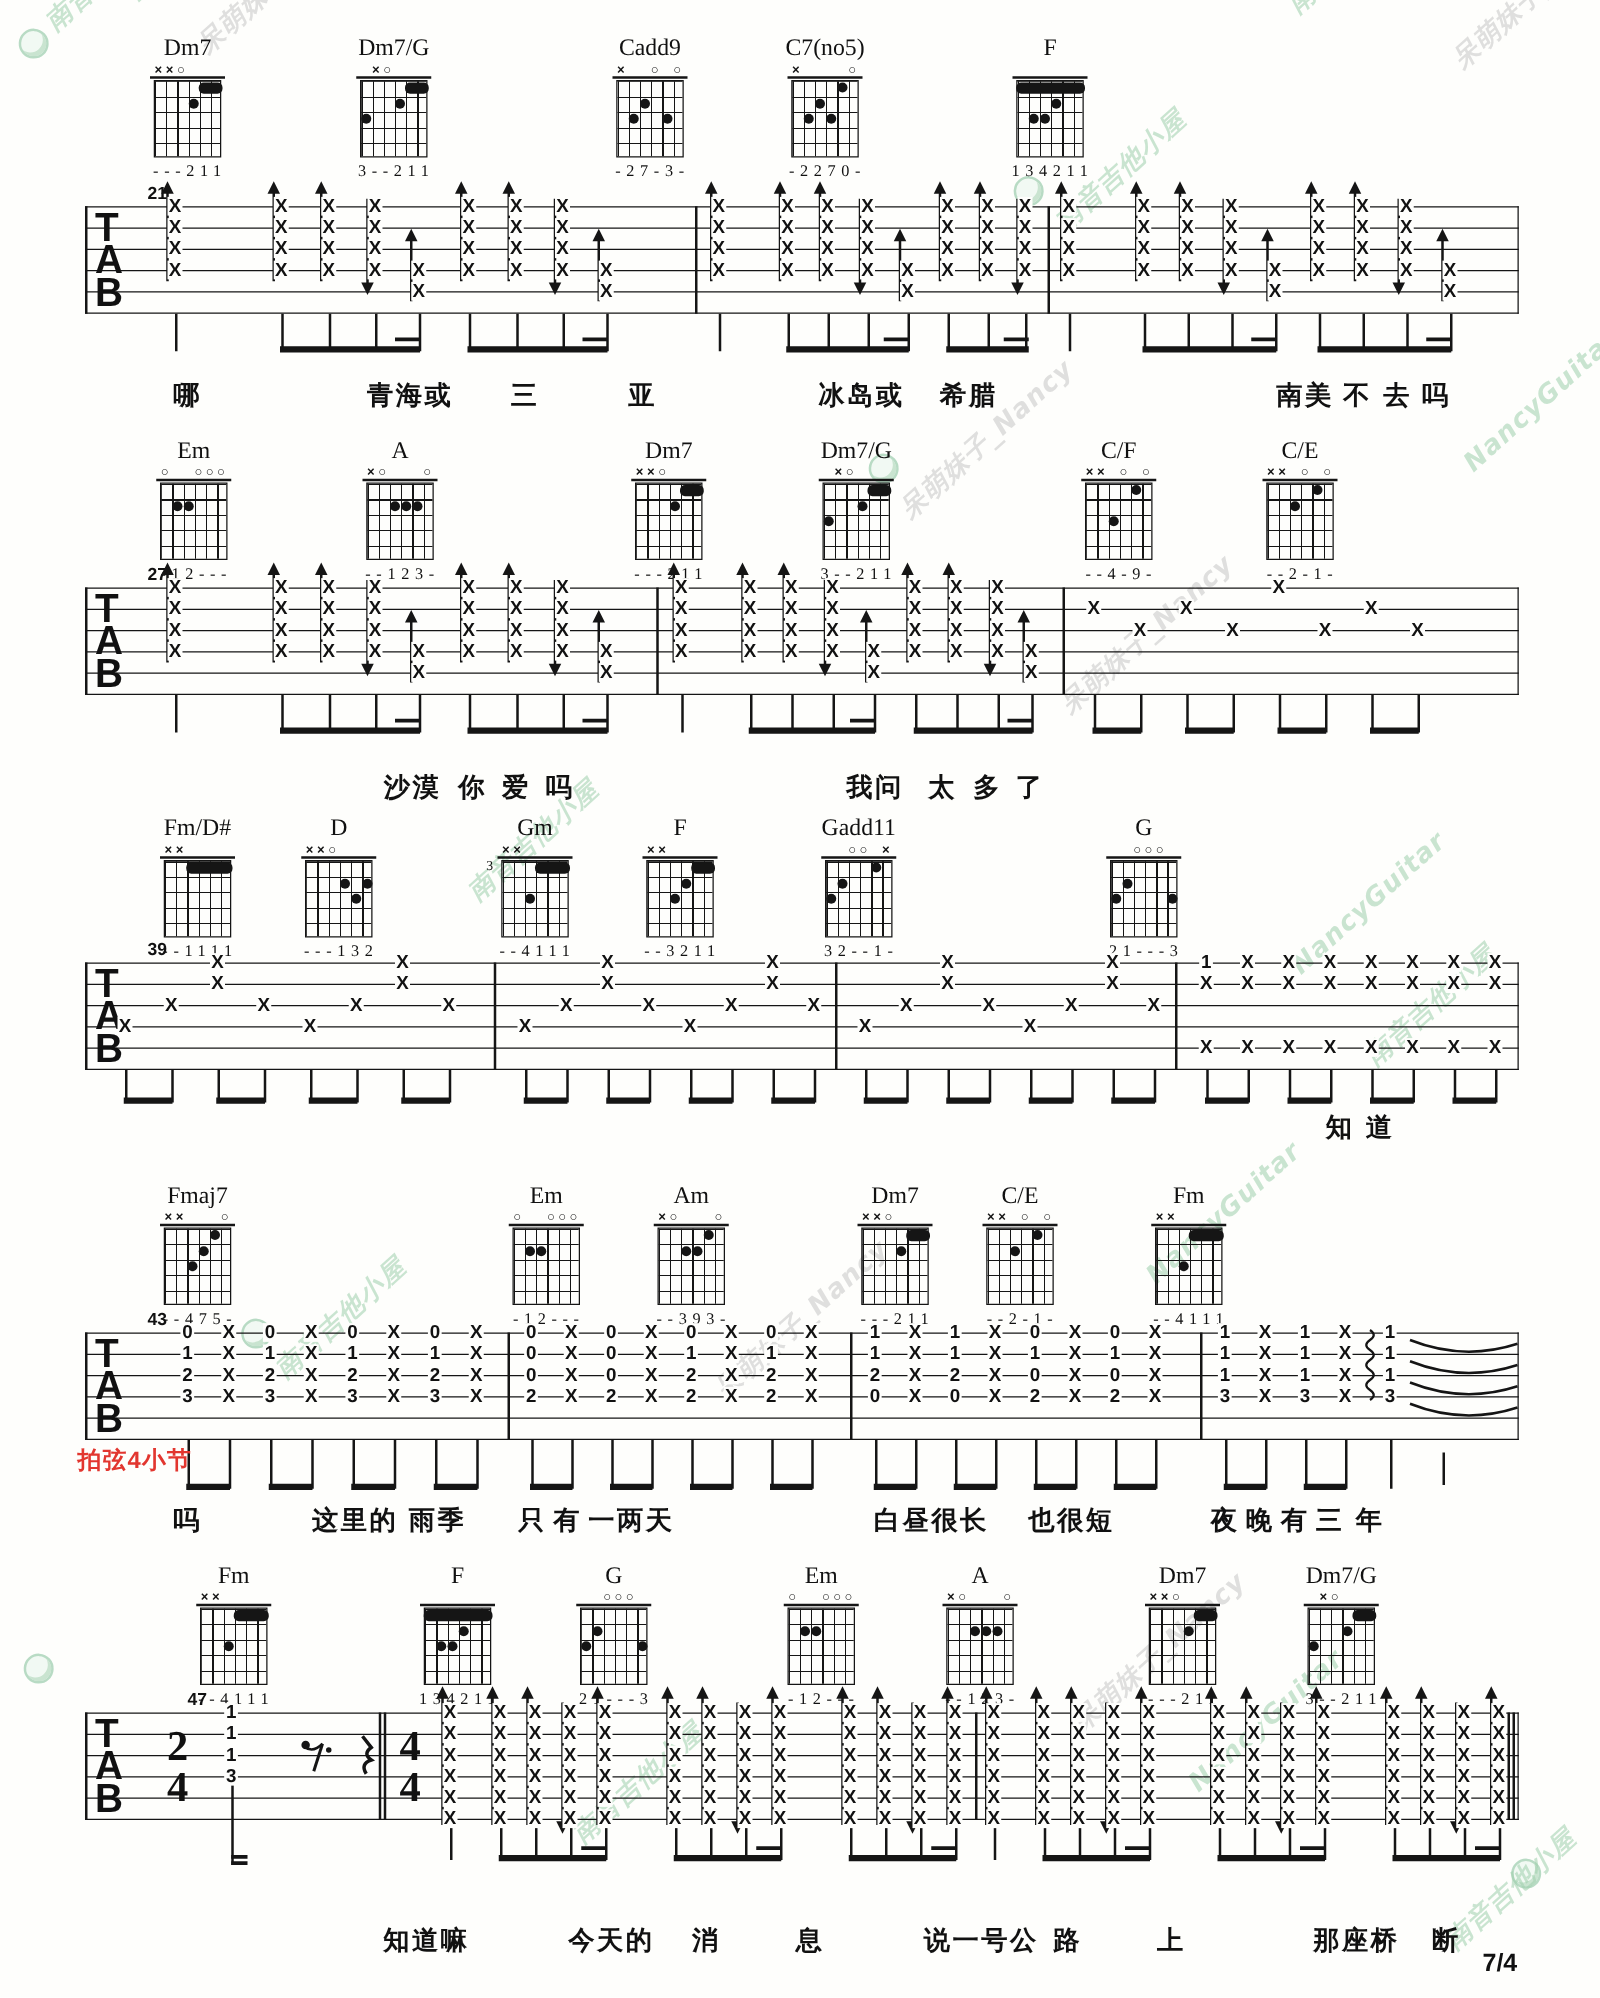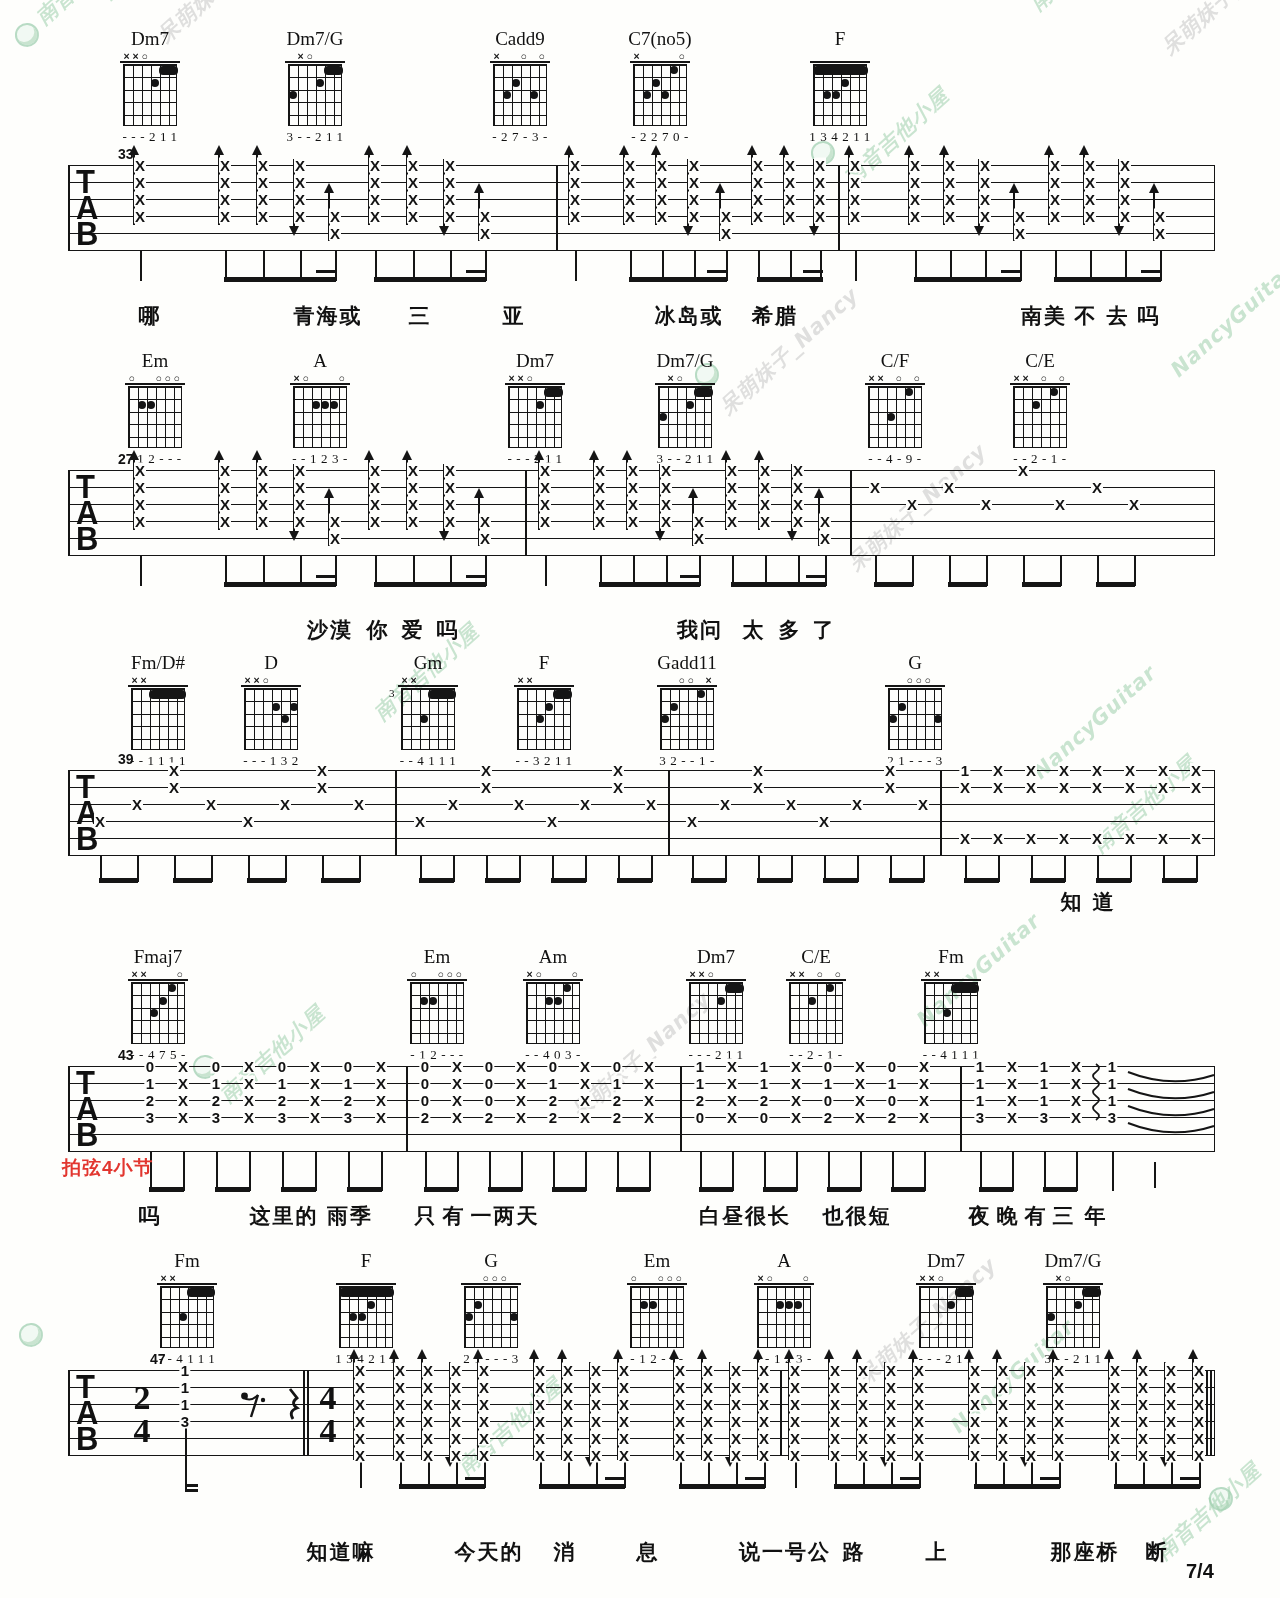--- a/index.html
+++ b/index.html
@@ -108,21 +108,21 @@
     <div style="position: absolute; left: 68px; top: 182px; width: 1147px; height: 1.2px; background: rgb(21, 21, 21); z-index: 1;"></div>
     <div style="position: absolute; left: 68px; top: 199px; width: 1147px; height: 1.2px; background: rgb(21, 21, 21); z-index: 1;"></div>
     <div style="position: absolute; left: 68px; top: 216px; width: 1147px; height: 1.2px; background: rgb(21, 21, 21); z-index: 1;"></div>
     <div style="position: absolute; left: 68px; top: 233px; width: 1147px; height: 1.2px; background: rgb(21, 21, 21); z-index: 1;"></div>
     <div style="position: absolute; left: 68px; top: 250px; width: 1147px; height: 1.2px; background: rgb(21, 21, 21); z-index: 1;"></div>
     <div style="position: absolute; left: 68px; top: 165px; width: 1.5px; height: 86px; background: rgb(21, 21, 21); z-index: 2;"></div>
     <div style="position: absolute; left: 1213.5px; top: 165px; width: 1.5px; height: 86px; background: rgb(21, 21, 21); z-index: 2;"></div>
     <div style="position: absolute; left: 76px; top: 166px; font: 800 31px / 1 &quot;Liberation Sans&quot;, sans-serif; transform: scaleY(1.05); z-index: 2;">T</div>
     <div style="position: absolute; left: 76px; top: 192px; font: 800 31px / 1 &quot;Liberation Sans&quot;, sans-serif; transform: scaleY(1.05); z-index: 2;">A</div>
     <div style="position: absolute; left: 76px; top: 218px; font: 800 31px / 1 &quot;Liberation Sans&quot;, sans-serif; transform: scaleY(1.05); z-index: 2;">B</div>
-    <div style="position: absolute; left: 118px; top: 146px; font: 700 14px &quot;Liberation Sans&quot;, sans-serif;">33</div>
+    <div style="position: absolute; left: 118px; top: 146px; font: 700 14px &quot;Liberation Sans&quot;, sans-serif;">21</div>
     <div style="position: absolute; left: 556px; top: 165px; width: 1.5px; height: 86px; background: rgb(21, 21, 21); z-index: 2;"></div>
     <div style="position: absolute; left: 838px; top: 165px; width: 1.5px; height: 86px; background: rgb(21, 21, 21); z-index: 2;"></div>
     <div style="position: absolute; left: 140px; top: 165px; transform: translate(-50%, -50%); font: 700 15px / 1 &quot;Liberation Sans&quot;, sans-serif; background: rgb(254, 254, 252); padding: 0px 1px; z-index: 3;">X</div>
     <div style="position: absolute; left: 140px; top: 182px; transform: translate(-50%, -50%); font: 700 15px / 1 &quot;Liberation Sans&quot;, sans-serif; background: rgb(254, 254, 252); padding: 0px 1px; z-index: 3;">X</div>
     <div style="position: absolute; left: 140px; top: 199px; transform: translate(-50%, -50%); font: 700 15px / 1 &quot;Liberation Sans&quot;, sans-serif; background: rgb(254, 254, 252); padding: 0px 1px; z-index: 3;">X</div>
     <div style="position: absolute; left: 140px; top: 216px; transform: translate(-50%, -50%); font: 700 15px / 1 &quot;Liberation Sans&quot;, sans-serif; background: rgb(254, 254, 252); padding: 0px 1px; z-index: 3;">X</div>
     <div style="position: absolute; left: 133px; top: 154px; width: 2px; height: 71px; background: rgb(21, 21, 21); z-index: 2;"></div>
     <div style="position: absolute; left: 128.8px; top: 145px; width: 0px; height: 0px; border-left: 5.2px solid transparent; border-right: 5.2px solid transparent; border-bottom: 10px solid rgb(21, 21, 21); z-index: 2;"></div>
     <div style="position: absolute; left: 225px; top: 165px; transform: translate(-50%, -50%); font: 700 15px / 1 &quot;Liberation Sans&quot;, sans-serif; background: rgb(254, 254, 252); padding: 0px 1px; z-index: 3;">X</div>
     <div style="position: absolute; left: 225px; top: 182px; transform: translate(-50%, -50%); font: 700 15px / 1 &quot;Liberation Sans&quot;, sans-serif; background: rgb(254, 254, 252); padding: 0px 1px; z-index: 3;">X</div>
@@ -793,21 +793,21 @@
       <div style="position: relative; margin: 14px auto 0px; width: 54px; height: 62px;">
         <div style="position: absolute; left: 0.5px; top: -14px; font: 700 10.5px &quot;Liberation Sans&quot;, sans-serif; color: rgb(21, 21, 21);">×</div>
         <div style="position: absolute; left: 9.5px; top: -14px; font: 700 10.5px &quot;Liberation Sans&quot;, sans-serif; color: rgb(21, 21, 21);">○</div>
         <div style="position: absolute; left: 45.5px; top: -14px; font: 700 10.5px &quot;Liberation Sans&quot;, sans-serif; color: rgb(21, 21, 21);">○</div>
         <div style="position: absolute; left: -3px; right: -3px; top: -2.6px; height: 1.5px; background: rgb(21, 21, 21);"></div>
         <div style="position: absolute; inset: 0px; border: 1px solid rgb(21, 21, 21); background-image: repeating-linear-gradient(to right, rgb(21, 21, 21) 0px, rgb(21, 21, 21) 1px, transparent 1px, transparent 9px), repeating-linear-gradient(rgb(21, 21, 21) 0px, rgb(21, 21, 21) 1px, transparent 1px, transparent 12.4px);"></div>
         <div style="position: absolute; width: 8px; height: 8px; border-radius: 50%; background: rgb(21, 21, 21); left: 36.5px; top: 2.2px;"></div>
         <div style="position: absolute; width: 8px; height: 8px; border-radius: 50%; background: rgb(21, 21, 21); left: 18.5px; top: 14.6px;"></div>
         <div style="position: absolute; width: 8px; height: 8px; border-radius: 50%; background: rgb(21, 21, 21); left: 27.5px; top: 14.6px;"></div>
       </div>
-      <div style="text-align: center; margin-top: 3px; font: 13px &quot;Liberation Serif&quot;, serif; letter-spacing: 4.5px; white-space: nowrap; margin-left: 4px;">--403-</div>
+      <div style="text-align: center; margin-top: 3px; font: 13px &quot;Liberation Serif&quot;, serif; letter-spacing: 4.5px; white-space: nowrap; margin-left: 4px;">--393-</div>
     </div>
     <div style="position: absolute; left: 671px; top: 946px; width: 90px; z-index: 2;">
       <div style="text-align: center; font: 19px &quot;Liberation Serif&quot;, serif; white-space: nowrap;">Dm7</div>
       <div style="position: relative; margin: 14px auto 0px; width: 54px; height: 62px;">
         <div style="position: absolute; left: 0.5px; top: -14px; font: 700 10.5px &quot;Liberation Sans&quot;, sans-serif; color: rgb(21, 21, 21);">×</div>
         <div style="position: absolute; left: 9.5px; top: -14px; font: 700 10.5px &quot;Liberation Sans&quot;, sans-serif; color: rgb(21, 21, 21);">×</div>
         <div style="position: absolute; left: 18.5px; top: -14px; font: 700 10.5px &quot;Liberation Sans&quot;, sans-serif; color: rgb(21, 21, 21);">○</div>
         <div style="position: absolute; left: -3px; right: -3px; top: -2.6px; height: 1.5px; background: rgb(21, 21, 21);"></div>
         <div style="position: absolute; inset: 0px; border: 1px solid rgb(21, 21, 21); background-image: repeating-linear-gradient(to right, rgb(21, 21, 21) 0px, rgb(21, 21, 21) 1px, transparent 1px, transparent 9px), repeating-linear-gradient(rgb(21, 21, 21) 0px, rgb(21, 21, 21) 1px, transparent 1px, transparent 12.4px);"></div>
         <div style="position: absolute; width: 8px; height: 8px; border-radius: 50%; background: rgb(21, 21, 21); left: 27.5px; top: 14.6px;"></div>

